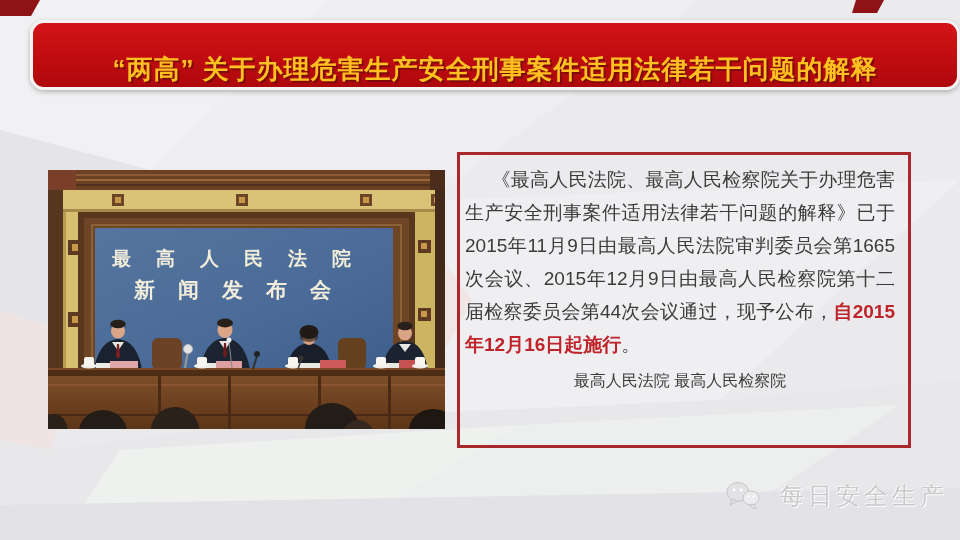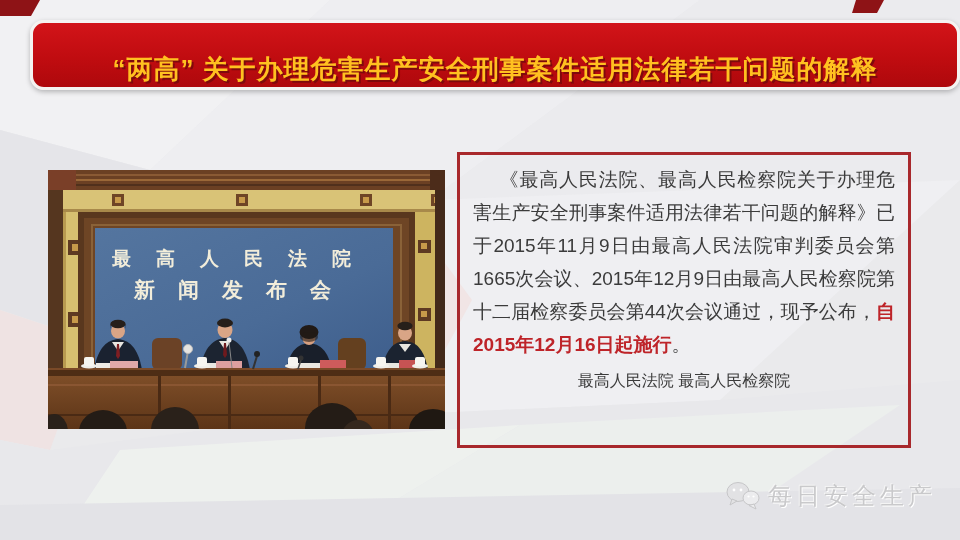--- a/index.html
+++ b/index.html
@@ -17,32 +17,32 @@
     display:flex;align-items:flex-end;justify-content:center;
   }
   .banner-title{
     color:#FFC120;font-size:26px;font-weight:bold;letter-spacing:1px;
     text-shadow:2px 2px 0 #7E0A0C;white-space:nowrap;
   }
   svg.photo{position:absolute;left:48px;top:170px;width:397px;height:259px;}
   .announce-box{
     position:absolute;left:457px;top:152px;width:454px;height:296px;
     border:3px solid #A8282C;box-sizing:border-box;
-    padding:8px 13px 0 13px;
+    padding:8px 13px 0 5px;
   }
   .announce-para{
     margin:0;font-size:19px;line-height:33px;color:#3B3B3B;
     text-align:justify;text-indent:1.4em;
   }
   .announce-para .hl{color:#BE2429;font-weight:bold;}
   .sig-line,.date-line{
     text-align:center;font-size:16px;line-height:40px;color:#3B3B3B;margin:0;
   }
   .watermark{
-    position:absolute;left:726px;top:480px;display:flex;align-items:center;gap:8px;
+    position:absolute;left:726px;top:480px;display:flex;align-items:center;gap:20px;
   }
   .watermark .wm-label{
     font-size:24px;letter-spacing:4px;color:#C9C9CB;
     text-shadow:1px 1px 0 #ffffff,-1px -1px 0 #f4f4f4;white-space:nowrap;
   }
 </style>
 </head>
 <body>
 
 <div class="slide">

